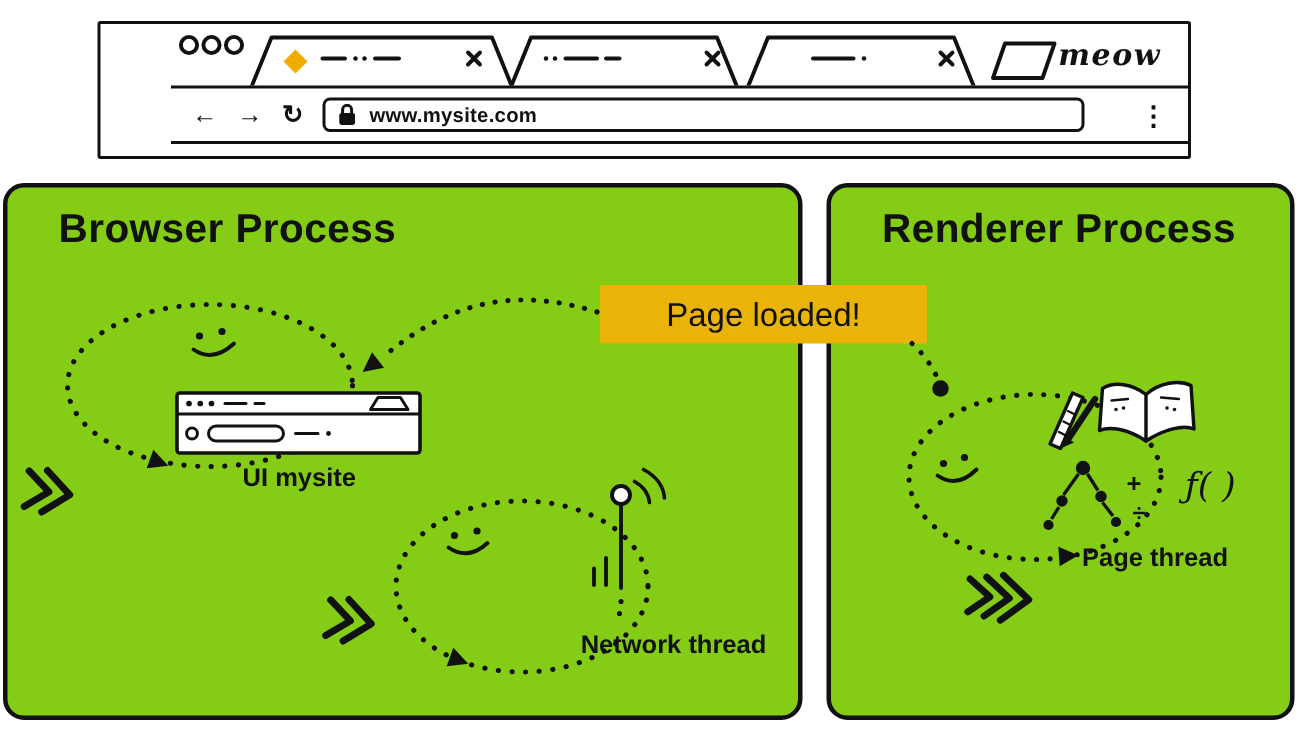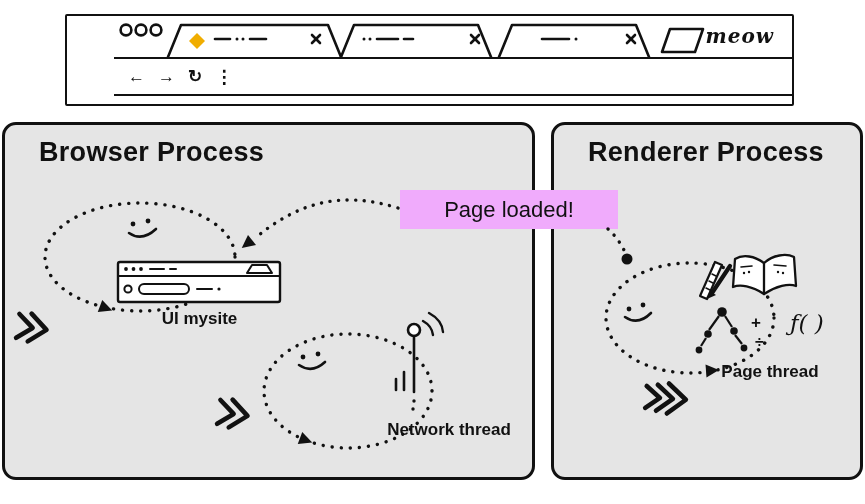--- a/index.html
+++ b/index.html
@@ -17,27 +17,27 @@
           border-bottom:2.5px solid #111;}
   .navicon{font-size:17px;font-weight:700;line-height:1;cursor:default;}
   .addressbar{flex:1;display:flex;align-items:center;gap:8px;height:23px;
               border:2.3px solid #111;border-radius:5px;padding:0 8px;margin-right:24px;
               box-sizing:border-box;background:#fff;}
   .url{font-size:13.5px;font-weight:600;letter-spacing:.2px;}
   .menu-dots{font-size:18px;font-weight:700;line-height:1;}
 
   
   .proc{position:absolute;top:122px;height:358px;border:3px solid #111;border-radius:14px;
-        background:#e5e5e5;box-sizing:border-box;}
+        background:#84cc16;box-sizing:border-box;}
   .proc-left{left:2px;width:533px;}
   .proc-right{left:551px;width:312px;}
   .proc-title{position:absolute;top:12px;left:34px;font-size:27px;font-weight:700;letter-spacing:.3px;}
 
   
-  .msg{position:absolute;left:400px;top:190px;width:218px;height:39px;background:#f0abfc;
+  .msg{position:absolute;left:400px;top:190px;width:218px;height:39px;background:#eab308;
        display:flex;align-items:center;justify-content:center;font-size:22px;z-index:3;}
 
   
   .overlay{position:absolute;left:0;top:0;z-index:4;pointer-events:none;}
 
   
   .lbl{position:absolute;font-size:17px;font-weight:600;text-align:center;z-index:5;}
 </style>
 </head>
 <body>
@@ -85,20 +85,27 @@
           </g>
         </g>
         <polygon points="548,36 556,13 589,13 581,36" fill="#fff" stroke="#111" stroke-width="2.6" stroke-linejoin="round"></polygon>
       </svg>
       <div class="brand">meow</div>
     </div>
     <div class="navbar">
       <span class="navicon">←</span>
       <span class="navicon">→</span>
       <span class="navicon">↻</span>
+      <div class="addressbar">
+        <svg width="13" height="15" viewBox="0 0 13 15">
+          <path d="M3.4,6.5 V4.2 a3,3 0 0 1 6,0 V6.5" fill="none" stroke="#111" stroke-width="2"></path>
+          <rect x="1.2" y="6.3" width="10.5" height="8" rx="1.6" fill="#111"></rect>
+        </svg>
+        <span class="url">www.mysite.com</span>
+      </div>
       <span class="menu-dots">⋮</span>
     </div>
   </div>
 
   <div class="proc proc-left">
     <div class="proc-title">Browser Process</div>
   </div>
   <div class="proc proc-right">
     <div class="proc-title">Renderer Process</div>
   </div>

